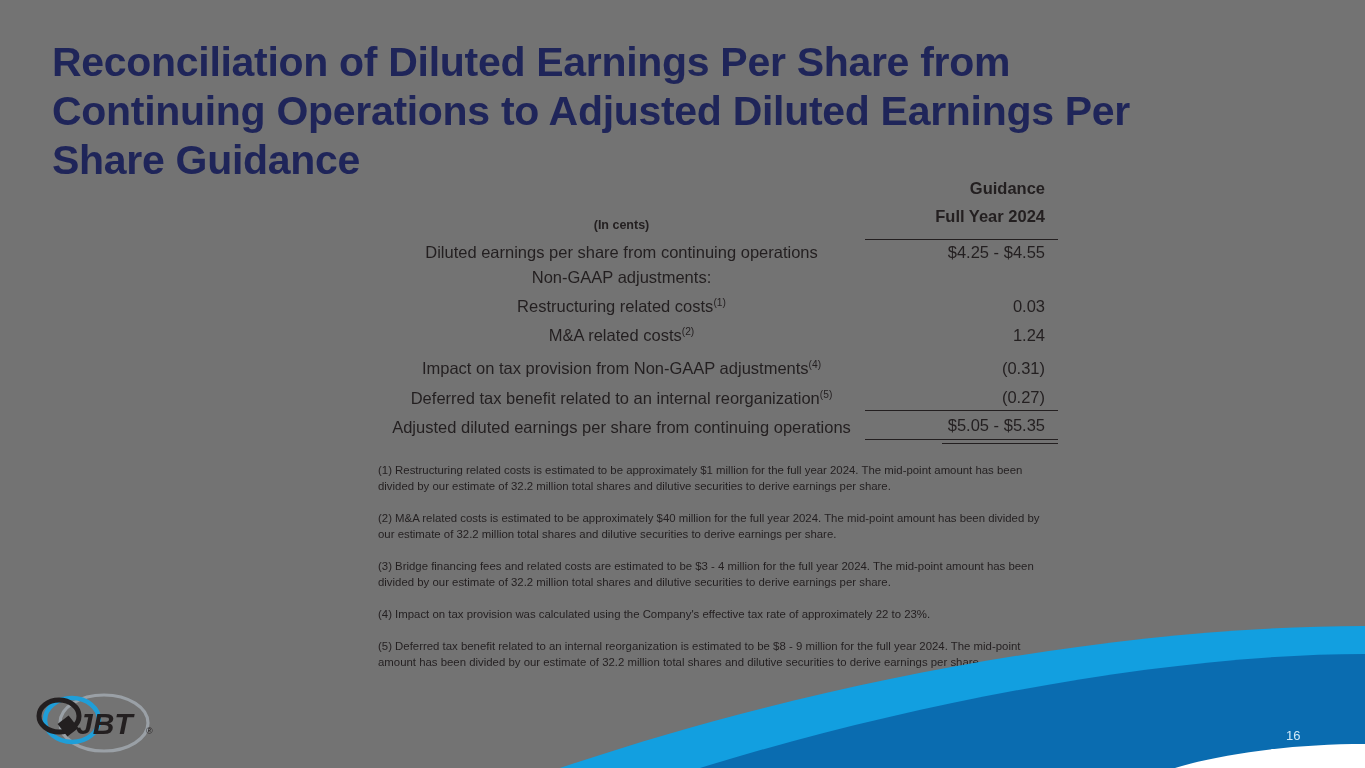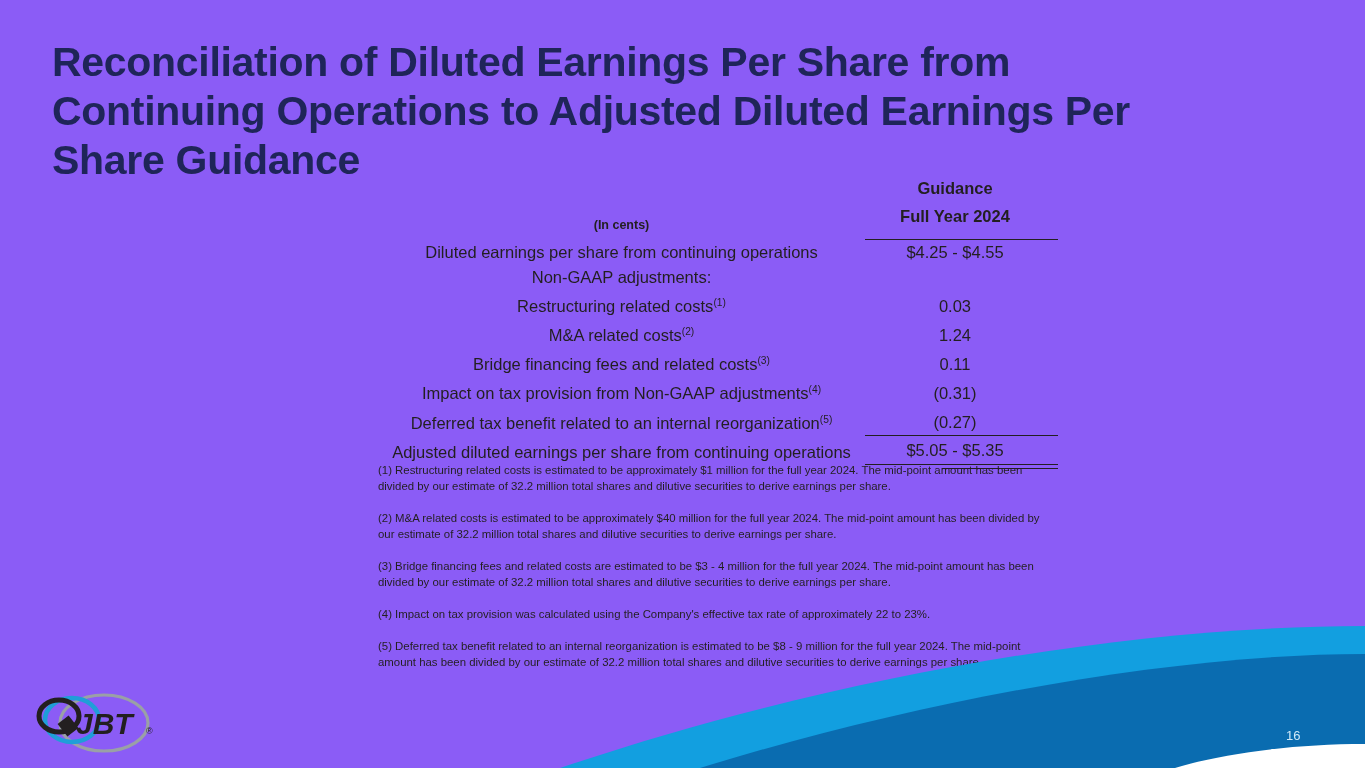--- a/index.html
+++ b/index.html
@@ -12,21 +12,21 @@
     background: #ffffff;
     font-family: "Liberation Sans", sans-serif;
     overflow: hidden;
     position: relative;
   }
   .slide {
     position: absolute;
     inset: 0;
     width: 1365px;
     height: 768px;
-    background: #8b5cf6;
+    background: #737373;
     overflow: hidden;
   }
 
   
   .slide-title {
     position: absolute;
     left: 52px;
     top: 38px;
     width: 1160px;
     font-size: 41px;
@@ -54,21 +54,21 @@
     padding: 0;
     vertical-align: bottom;
     font-size: 16.5px;
     line-height: 25px;
   }
   td.label {
     text-align: center;
     white-space: nowrap;
   }
   td.value {
-    text-align: center;
+    text-align: right;
     white-space: nowrap;
     width: 180px;
     padding-right: 13px;
   }
   .hdr-guidance td.value,
   .hdr-year td.value {
     font-weight: bold;
   }
   .hdr-guidance td.value { padding-bottom: 3px; }
   .hdr-year td.value {
@@ -204,24 +204,20 @@
         <tr>
           <td class="label ind-2"><span>M&amp;A related costs</span><sup>(2)</sup></td>
           <td class="value">1.24</td>
         </tr>
 
         <tr class="row-spacer">
             <td></td>
             <td></td>
           </tr>
 
-        <tr>
-          <td class="label ind-2"><span>Bridge financing fees and related costs</span><sup>(3)</sup></td>
-          <td class="value">0.11</td>
-        </tr>
 
         <tr class="row-spacer">
             <td></td>
             <td></td>
           </tr>
 
         <tr>
           <td class="label ind-3"><span>Impact on tax provision from Non-GAAP adjustments</span><sup>(4)</sup></td>
           <td class="value">(0.31)</td>
         </tr>

